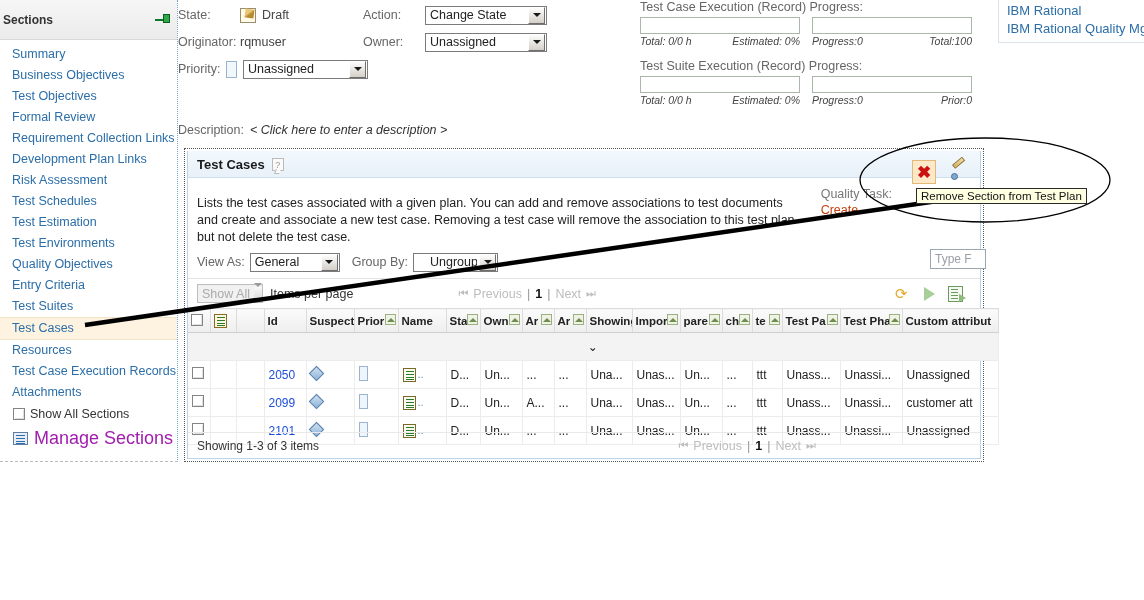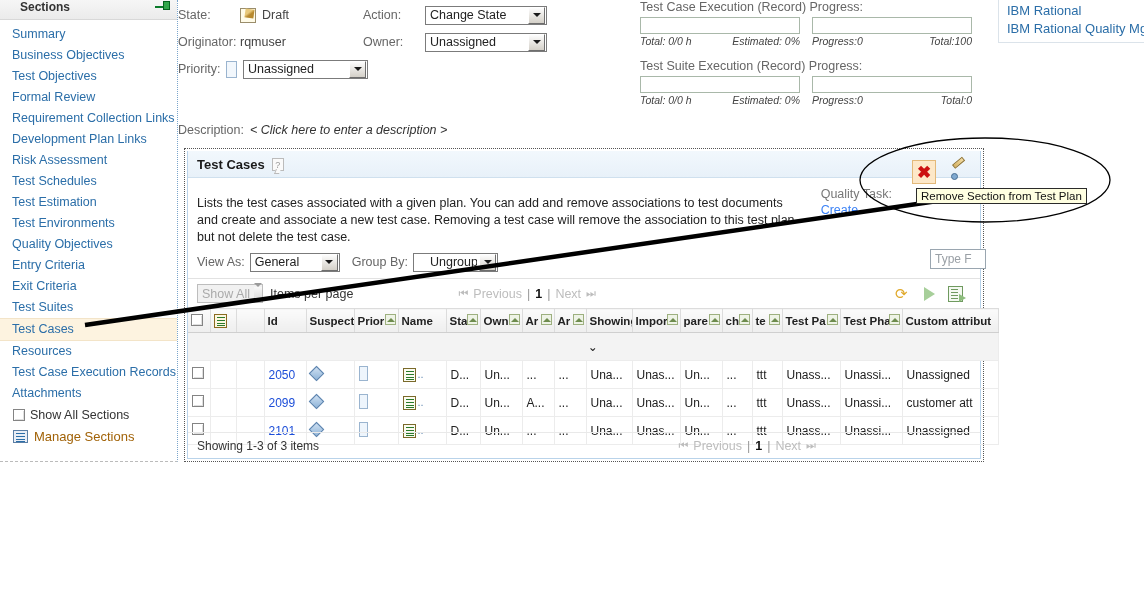--- a/index.html
+++ b/index.html
@@ -19,25 +19,25 @@
   
   #sidebar {
     position: absolute; left: 0; top: 0;
     width: 178px; height: 462px;
     border-right: 1px dotted #7aa5cc;
     border-bottom: 1px dashed #bbb;
     box-sizing: border-box;
     background: #fff;
   }
   #sections-header {
-    height: 20px;
+    height: 40px;
     background: linear-gradient(#f6f6f6, #ebebeb);
     border-bottom: 1px solid #d8d8d8;
-    display: flex; align-items: flex-start;
-    padding: 0 6px 0 20px;
+    display: flex; align-items: center;
+    padding: 0 6px 0 3px;
     box-sizing: border-box;
   }
   #sections-header .title {
     font-weight: bold; font-size: 12px; color: #333; flex: 1;
   }
   .pin-icon { width: 16px; height: 14px; position: relative; }
   .pin-icon::before {
     content:""; position:absolute; left:0; top:6px; width:15px; height:2px; background:#0a7a2a;
   }
   .pin-icon::after {
@@ -74,21 +74,21 @@
     padding: 4px 0 3px 13px;
   }
   .list-icon {
     width:15px; height:13px; background:#e9eef6; border:1px solid #5b7fa6;
     box-sizing:border-box; position:relative; display:inline-block;
   }
   .list-icon::before {
     content:""; position:absolute; left:2px; top:2px; width:9px; height:1px;
     background:#2b6ea8; box-shadow: 0 3px 0 #2b6ea8, 0 6px 0 #2b6ea8, 0 8px 0 #2b6ea8;
   }
-  .sec-manage-row a { color:#a16207; text-decoration:none; font-size:13px; }
+  .sec-manage-row a { color:#a21caf; text-decoration:none; font-size:18px; }
 
   
   #topform { position: absolute; left: 178px; top: 0; width: 470px; height: 145px; }
   .frow { position:absolute; height:20px; display:flex; align-items:center; }
   .flabel { color:#666; font-size:12.5px; }
   .fvalue { color:#444; font-size:12.5px; }
   .pencil-icon {
     width: 16px; height: 15px; background: #fffbe8; border:1px solid #9a8d6b;
     position: relative; box-sizing:border-box; display:inline-block;
   }
@@ -203,21 +203,21 @@
     transform:rotate(-40deg); transform-origin: 0 0; border:1px solid #8d6f2a; box-sizing:border-box;
   }
   .pencil2::after{
     content:"";position:absolute;left:1px;bottom:1px;width:7px;height:7px;border-radius:50%;
     background:#7fa9d0;border:1px solid #4a6f93;box-sizing:border-box;
   }
   #quality-task {
     position:absolute; right: 88px; top: 36px; font-size:12.5px; color:#777;
     text-align:left;
   }
-  #quality-task .lnk { display:block; color:#3b82f6; text-decoration:none; margin-top:2px; }
+  #quality-task .lnk { display:block; color:#c2410c; text-decoration:none; margin-top:2px; }
 
   
   #tc-toolbar {
     position:absolute; left:0; right:0; top:96px; height:30px;
     display:flex; align-items:center; padding-left:9px; box-sizing:border-box;
   }
   #tc-toolbar .lbl { color:#666; font-size:12.5px; margin-right:5px; }
   #typefilter {
     position:absolute; right:-6px; top:98px;
     width:56px; height:20px; border:1px solid #9aa6b0; background:#fff;
@@ -329,21 +329,20 @@
         <a href="#" class="sec-item">Test Objectives</a>
         <a href="#" class="sec-item">Formal Review</a>
         <a href="#" class="sec-item">Requirement Collection Links</a>
         <a href="#" class="sec-item">Development Plan Links</a>
         <a href="#" class="sec-item">Risk Assessment</a>
         <a href="#" class="sec-item">Test Schedules</a>
         <a href="#" class="sec-item">Test Estimation</a>
         <a href="#" class="sec-item">Test Environments</a>
         <a href="#" class="sec-item">Quality Objectives</a>
         <a href="#" class="sec-item">Entry Criteria</a>
-        <a href="#" class="sec-item">Exit Criteria</a>
         <a href="#" class="sec-item">Test Suites</a>
         <a href="#" class="sec-item selected">Test Cases</a>
         <a href="#" class="sec-item">Resources</a>
         <a href="#" class="sec-item">Test Case Execution Records</a>
         <a href="#" class="sec-item">Attachments</a>
       </div>
     <div class="sec-check-row">
       <span class="wincheck"></span>
       <span>Show All Sections</span>
     </div>
@@ -421,21 +420,21 @@
             <div class="pg-bar"></div>
             <div class="pg-meta">
               <span>Total: 0/0 h</span>
               <span>Estimated: 0%</span>
             </div>
           </div>
           <div class="pg-col">
             <div class="pg-bar"></div>
             <div class="pg-meta">
               <span>Progress:0</span>
-              <span>Total:0</span>
+              <span>Prior:0</span>
             </div>
           </div>
         </div>
       </div>
     </div>
 
   <div id="rational">
       <a href="#">IBM Rational</a>
       <a href="#">IBM Rational Quality Mgr</a>
     </div>

